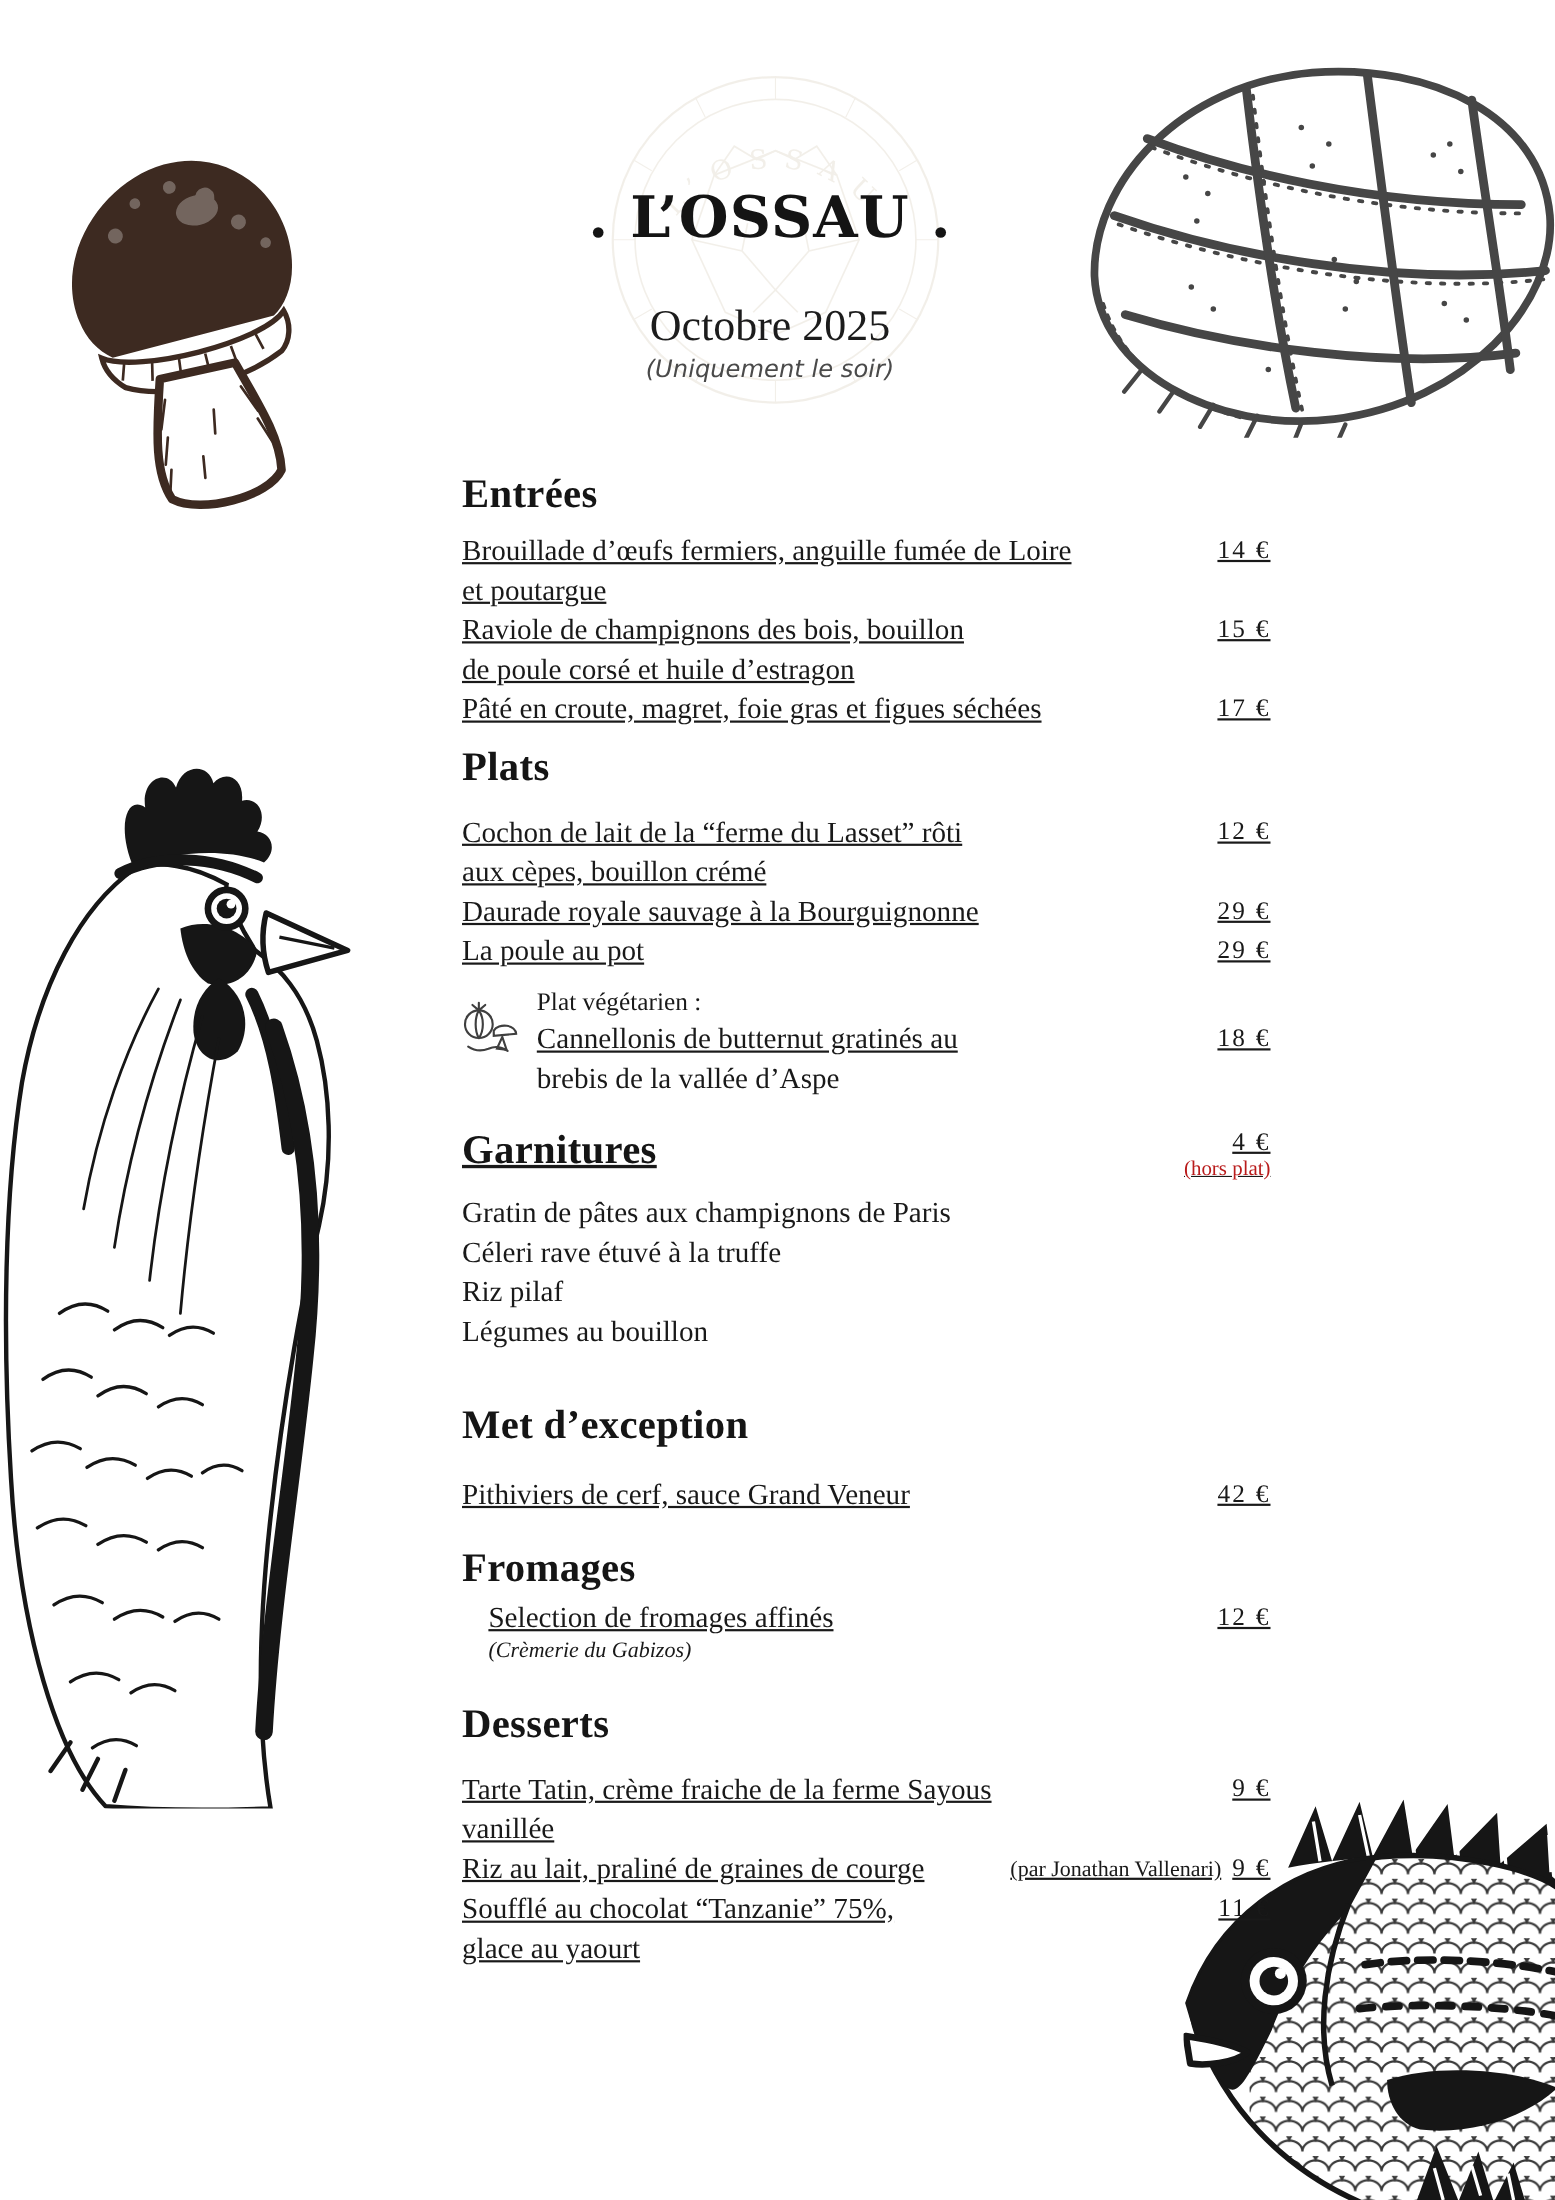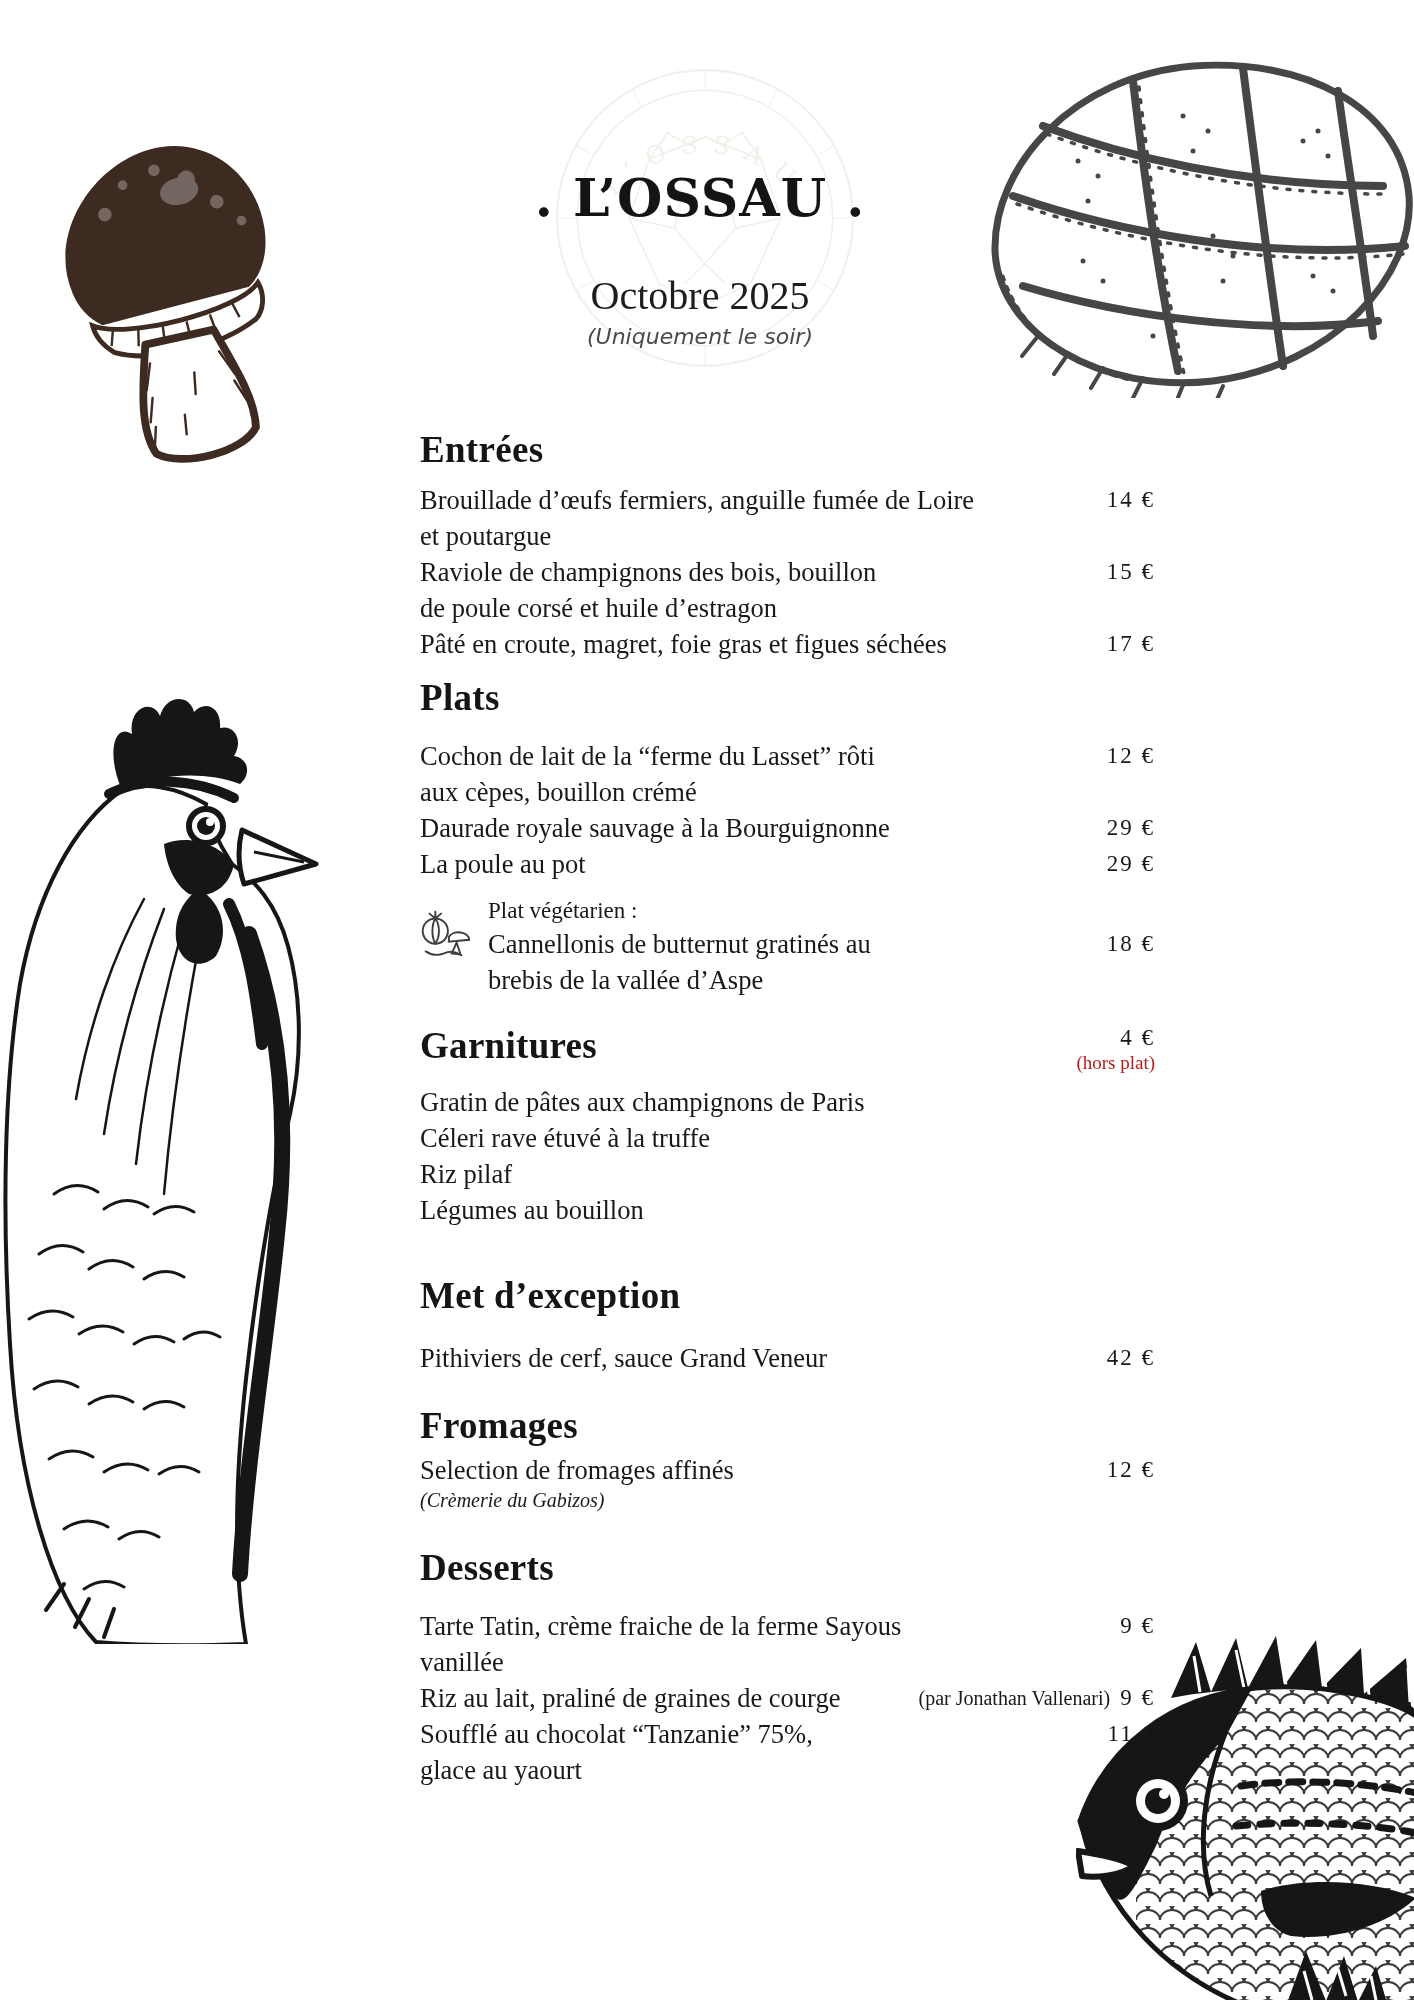--- a/index.html
+++ b/index.html
@@ -22,39 +22,39 @@
   }
   
   .menu{
     position:absolute;left:420px;top:428px;width:735px;
     font-size:26.5px;line-height:36px;
   }
   h2{
     font-family:"Liberation Serif",serif;font-weight:bold;
     font-size:37px;line-height:44px;margin:0;color:#151515;letter-spacing:.3px;
   }
-  .row{display:flex;align-items:flex-start;}
+  .row{display:flex;align-items:flex-start;text-decoration:underline;}
   .nm{flex:1;padding-right:14px;}
   .pr{white-space:nowrap;font-size:23px;line-height:36px;letter-spacing:2px;}
   .items{margin-top:10px;}
   .subnote{font-size:20px;line-height:24px;margin-top:2px;color:#222;}
   .mt-plats{margin-top:14px;}
   .plats-items{margin-top:18px;}
   .veg{position:relative;margin-top:14px;padding-left:68px;}
   .veg-label{font-size:23px;line-height:30px;}
   .veg-icon{position:absolute;left:-6px;top:6px;width:62px;height:62px;}
   .garn-head{margin-top:26px;}
   .garn-right{text-align:right;}
   .garn-right .pr{line-height:28px;}
   .price-note{font-size:19px;line-height:22px;color:#b91c1c;letter-spacing:0;}
   .garn-items{margin-top:10px;}
   .met-head{margin-top:46px;}
   .met-items{margin-top:22px;}
   .fro-head{margin-top:28px;}
-  .fro-items{margin-top:4px;}
+  .fro-items{margin-top:4px;margin-left:24px;}
   .item-sub{font-style:italic;font-size:20px;line-height:24px;}
   .des-head{margin-top:34px;}
   .des-items{margin-top:18px;}
   .inline-note{font-size:20px;letter-spacing:0;margin-right:10px;}
   
   .illu{position:absolute;}
   .illu-mushroom{left:58px;top:132px;width:235px;height:335px;}
   .illu-bread{left:983px;top:36px;width:445px;height:362px;}
   .illu-rooster{left:-6px;top:694px;width:330px;height:950px;}
   .illu-fish{left:1076px;top:1636px;width:345px;height:370px;}

